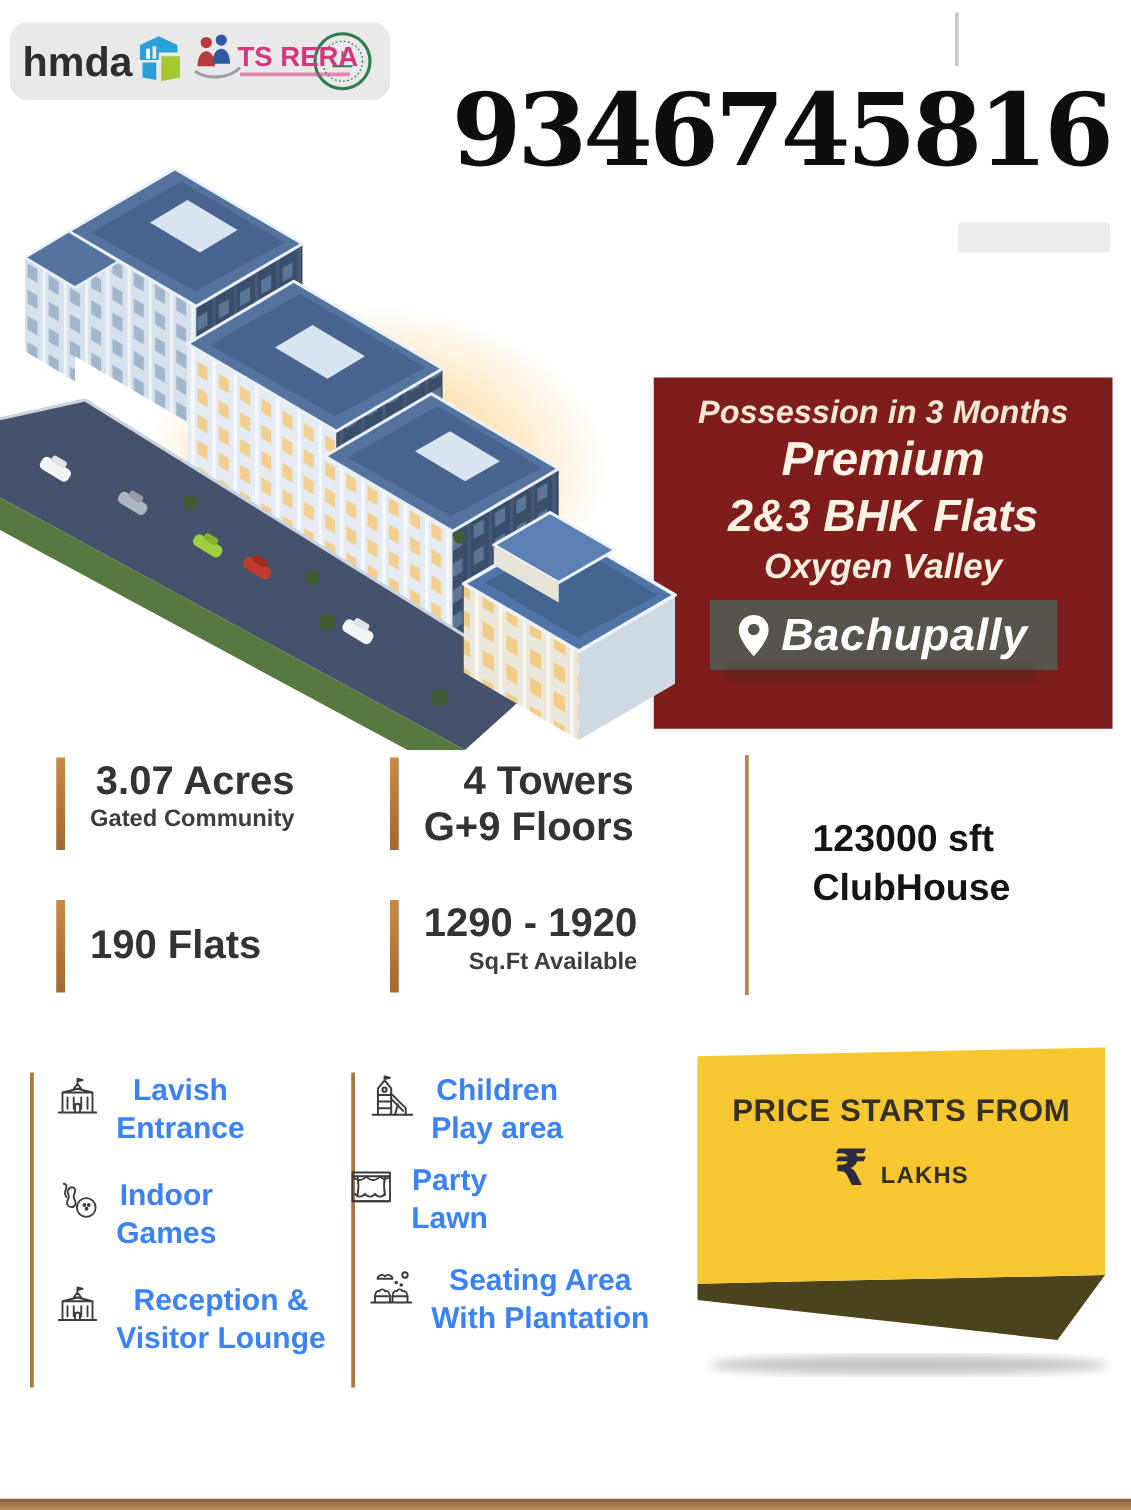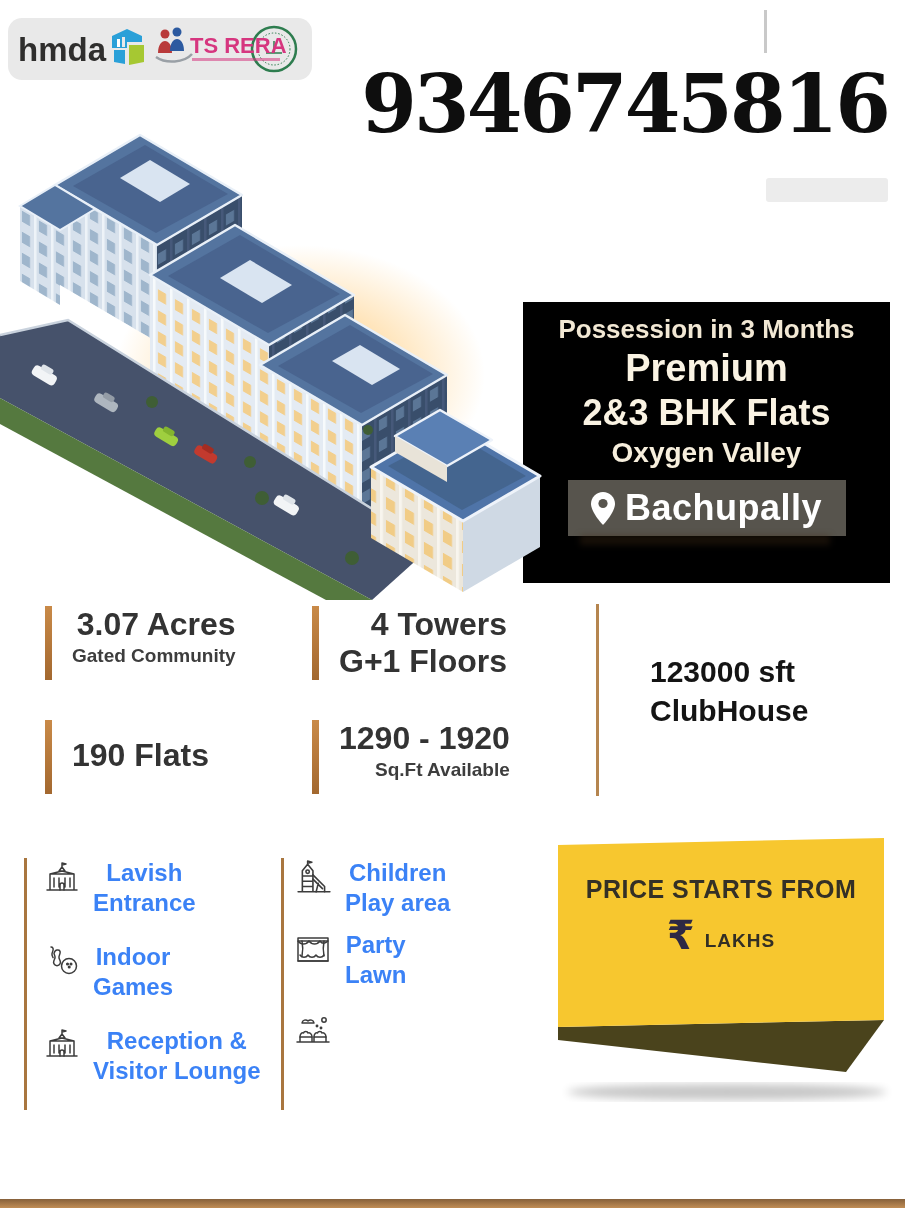--- a/index.html
+++ b/index.html
@@ -16,22 +16,22 @@
 
   
   #artifact-line{left:764px;top:10px;width:3px;height:43px;background:#c9c9c9;}
   #artifact-bar{left:766px;top:178px;width:122px;height:24px;background:#ececec;border-radius:3px;}
 
   
   #phone{right:17px;top:64px;font-family:"DejaVu Serif","Liberation Serif",serif;
     font-weight:bold;font-size:80px;letter-spacing:-3px;color:#0e0e0e;line-height:1;}
 
   
-  #offer-box{left:523px;top:302px;width:367px;height:281px;background:#000000;text-align:center;
-    box-sizing:border-box;padding-top:10px;}
+  #offer-box{left:523px;top:302px;width:367px;height:281px;background:#7f1d1d;text-align:center;
+    box-sizing:border-box;padding-top:10px;font-style:italic;}
   #offer-possession{font-size:26px;font-weight:600;color:#f2e8d4;line-height:34px;}
   #offer-premium{font-size:38px;font-weight:800;color:#faf3e3;line-height:44px;}
   #offer-bhk{font-size:36px;font-weight:800;color:#faf3e3;line-height:45px;}
   #offer-project{font-size:28px;font-weight:800;color:#f7efdd;line-height:36px;}
   #location-band{position:relative;margin:9px auto 0;width:278px;height:56px;background:#57544d;
     display:flex;align-items:center;justify-content:center;gap:10px;}
   #location-band:after{content:"";position:absolute;left:12px;right:16px;bottom:-9px;height:10px;
     background:rgba(62,42,20,.38);filter:blur(3px);}
   #location-text{font-size:36px;font-weight:800;color:#ffffff;letter-spacing:.5px;}
 
@@ -49,21 +49,21 @@
   #divider-v{left:596px;top:604px;width:3px;height:192px;background:#b5854f;}
   #clubhouse-text{left:650px;top:652px;font-size:30px;font-weight:800;color:#141414;line-height:39px;}
 
   
   #am-bar-1{left:24px;top:858px;width:3px;height:252px;background:#a9763f;}
   #am-bar-2{left:281px;top:858px;width:3px;height:252px;background:#a9763f;}
   .amenity{position:absolute;display:flex;gap:13px;}
   .amenity .ic{flex:none;margin-top:2px;}
   .am-text{font-size:24px;font-weight:700;color:#3b82f6;line-height:30px;white-space:nowrap;text-align:center;}
   #am-1{left:44px;top:858px;} #am-2{left:42px;top:942px;} #am-3{left:44px;top:1026px;}
-  #am-4{left:296px;top:858px;} #am-5{left:294px;top:930px;} #am-6{left:294px;top:1010px;}
+  #am-4{left:296px;top:858px;} #am-5{left:278px;top:930px;} #am-6{left:294px;top:1010px;}
 
   
   #price-svg{left:545px;top:830px;}
   #price-content{left:558px;top:845px;width:326px;text-align:center;}
   #price-heading{margin-top:30px;font-size:25px;font-weight:700;letter-spacing:.5px;color:#343026;}
   #price-row{display:flex;align-items:flex-end;justify-content:center;margin-top:8px;}
   #price-currency{font-size:40px;font-weight:800;color:#2d2844;padding-bottom:16px;}
   #price-amount{font-size:88px;font-weight:800;color:#2d2844;line-height:92px;letter-spacing:-2px;}
   #price-unit{font-size:19px;font-weight:700;color:#332f25;letter-spacing:1px;padding:0 0 22px 10px;}
 
@@ -236,21 +236,21 @@
     <div class="bar"></div>
     <div>
       <div class="stat-big">3.07 Acres</div>
       <div class="stat-small">Gated Community</div>
     </div>
   </div>
   <div id="stat-2" class="stat">
     <div class="bar"></div>
     <div>
       <div class="stat-big">4 Towers</div>
-      <div class="stat-big">G+1 Floors</div>
+      <div class="stat-big">G+9 Floors</div>
     </div>
   </div>
   <div id="stat-3" class="stat">
     <div class="bar"></div>
     <div>
       <div class="stat-big">190 Flats</div>
     </div>
   </div>
   <div id="stat-4" class="stat">
     <div class="bar"></div>
@@ -334,20 +334,24 @@
 
   <div id="am-6" class="amenity">
     <svg class="ic" width="38" height="32" viewBox="0 0 36 32" fill="none" stroke="#3c3c3c" stroke-width="1.5" stroke-linecap="round" stroke-linejoin="round">
       <path d="M2 30h32M5 25h12v5H5zM19 25h12v5H19z"></path>
       <path d="M5 25c0-3 2-5 3.5-4 .5-2 4-2 4.5 0 1.5-1 4 1 4 4M19 25c0-3 2-5 3.5-4 .5-2 4-2 4.5 0 1.5-1 4 1 4 4"></path>
       <path d="M7 11a3.5 3.5 0 0 1 6-2 3.5 3.5 0 0 1 6 2z"></path>
       <circle cx="29" cy="8" r="2.2"></circle>
       <circle cx="22" cy="14" r="0.7" fill="#3c3c3c"></circle>
         <circle cx="26" cy="16" r="0.7" fill="#3c3c3c"></circle>
     </svg>
+    <div class="am-text">
+      <div>Seating Area</div>
+      <div>With Plantation</div>
+    </div>
   </div>
 
   <svg id="price-svg" class="abs" width="360" height="280" viewBox="0 0 360 280">
     <ellipse cx="182" cy="262" rx="160" ry="8" fill="#000" opacity="0.22" filter="url(#psoft)"></ellipse>
     <defs>
         <filter id="psoft">
           <feGaussianBlur stdDeviation="4"></feGaussianBlur>
         </filter>
       </defs>
     <polygon points="13,197 339,190 301,242 13,210" fill="#4a431c"></polygon>

